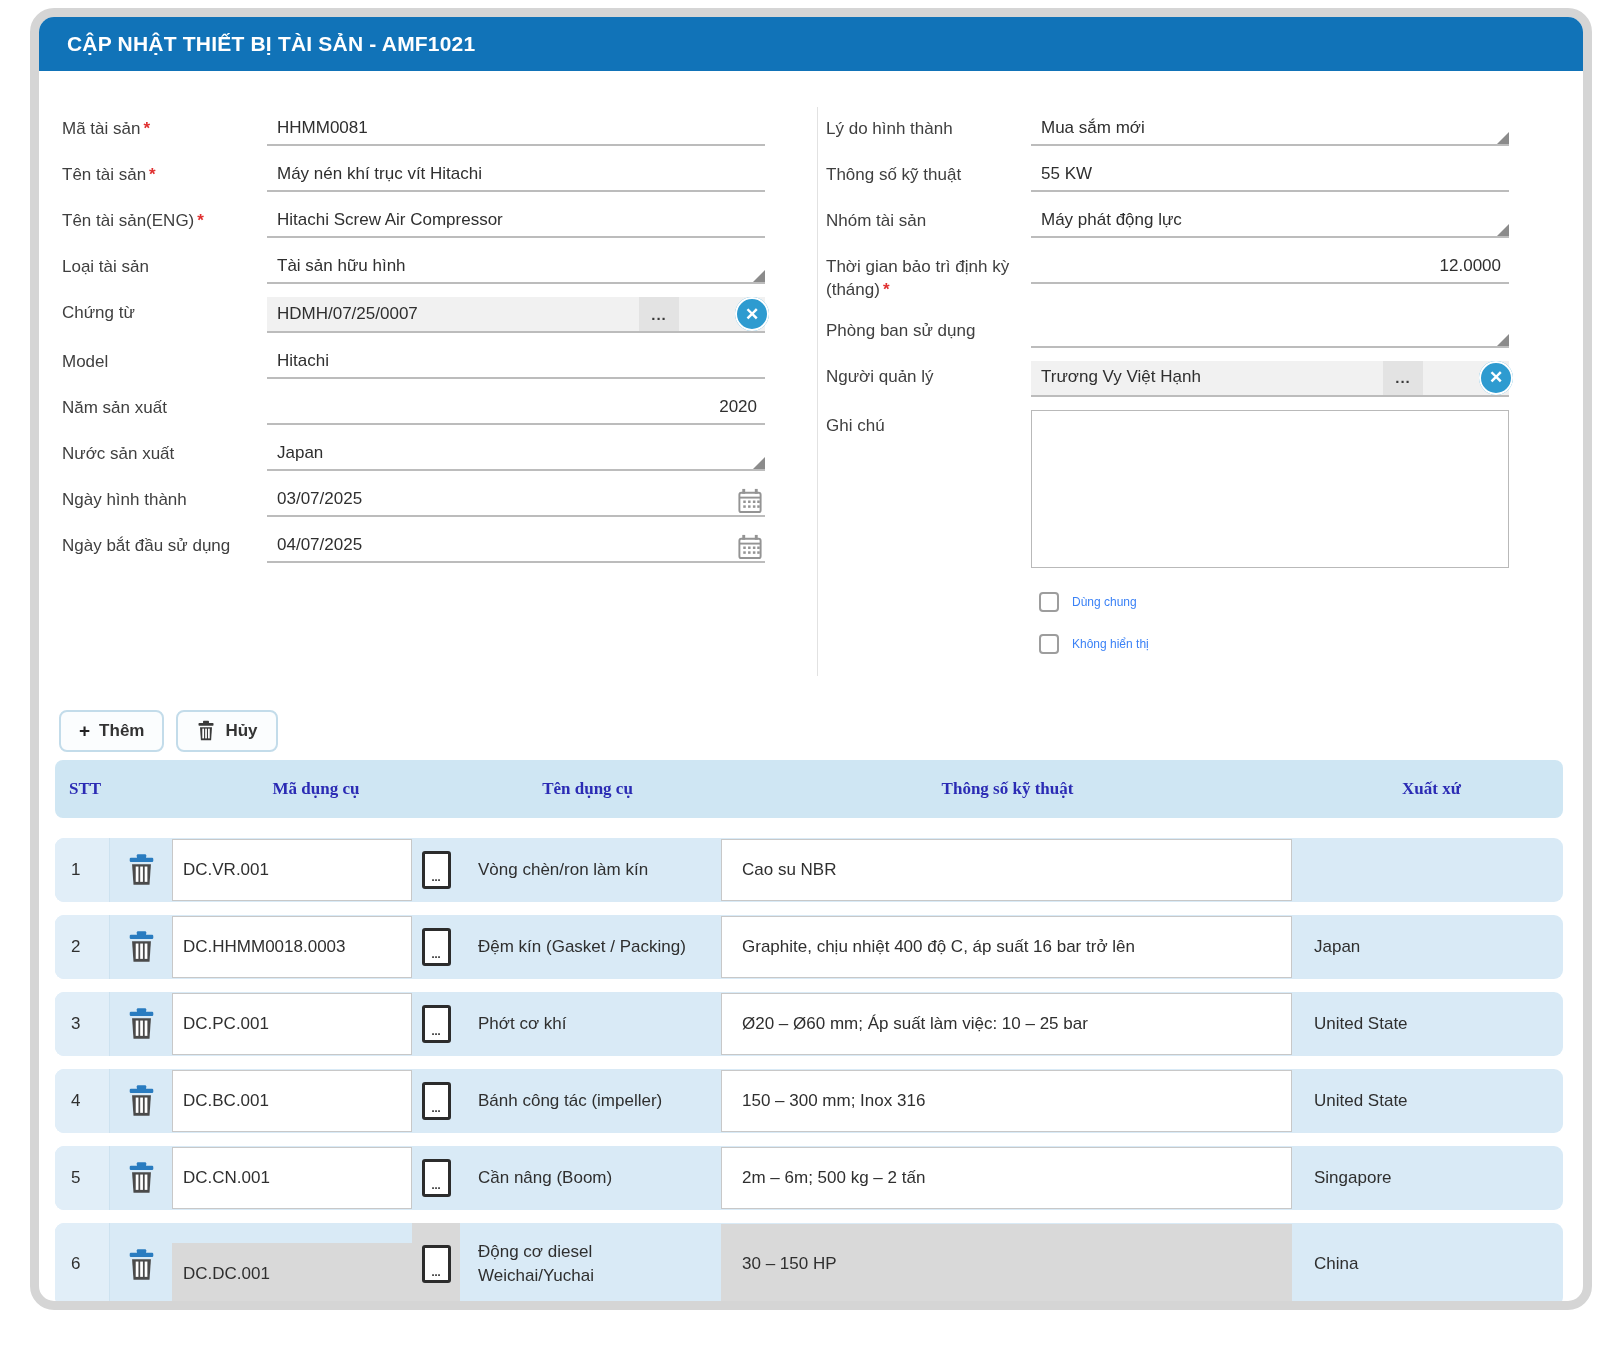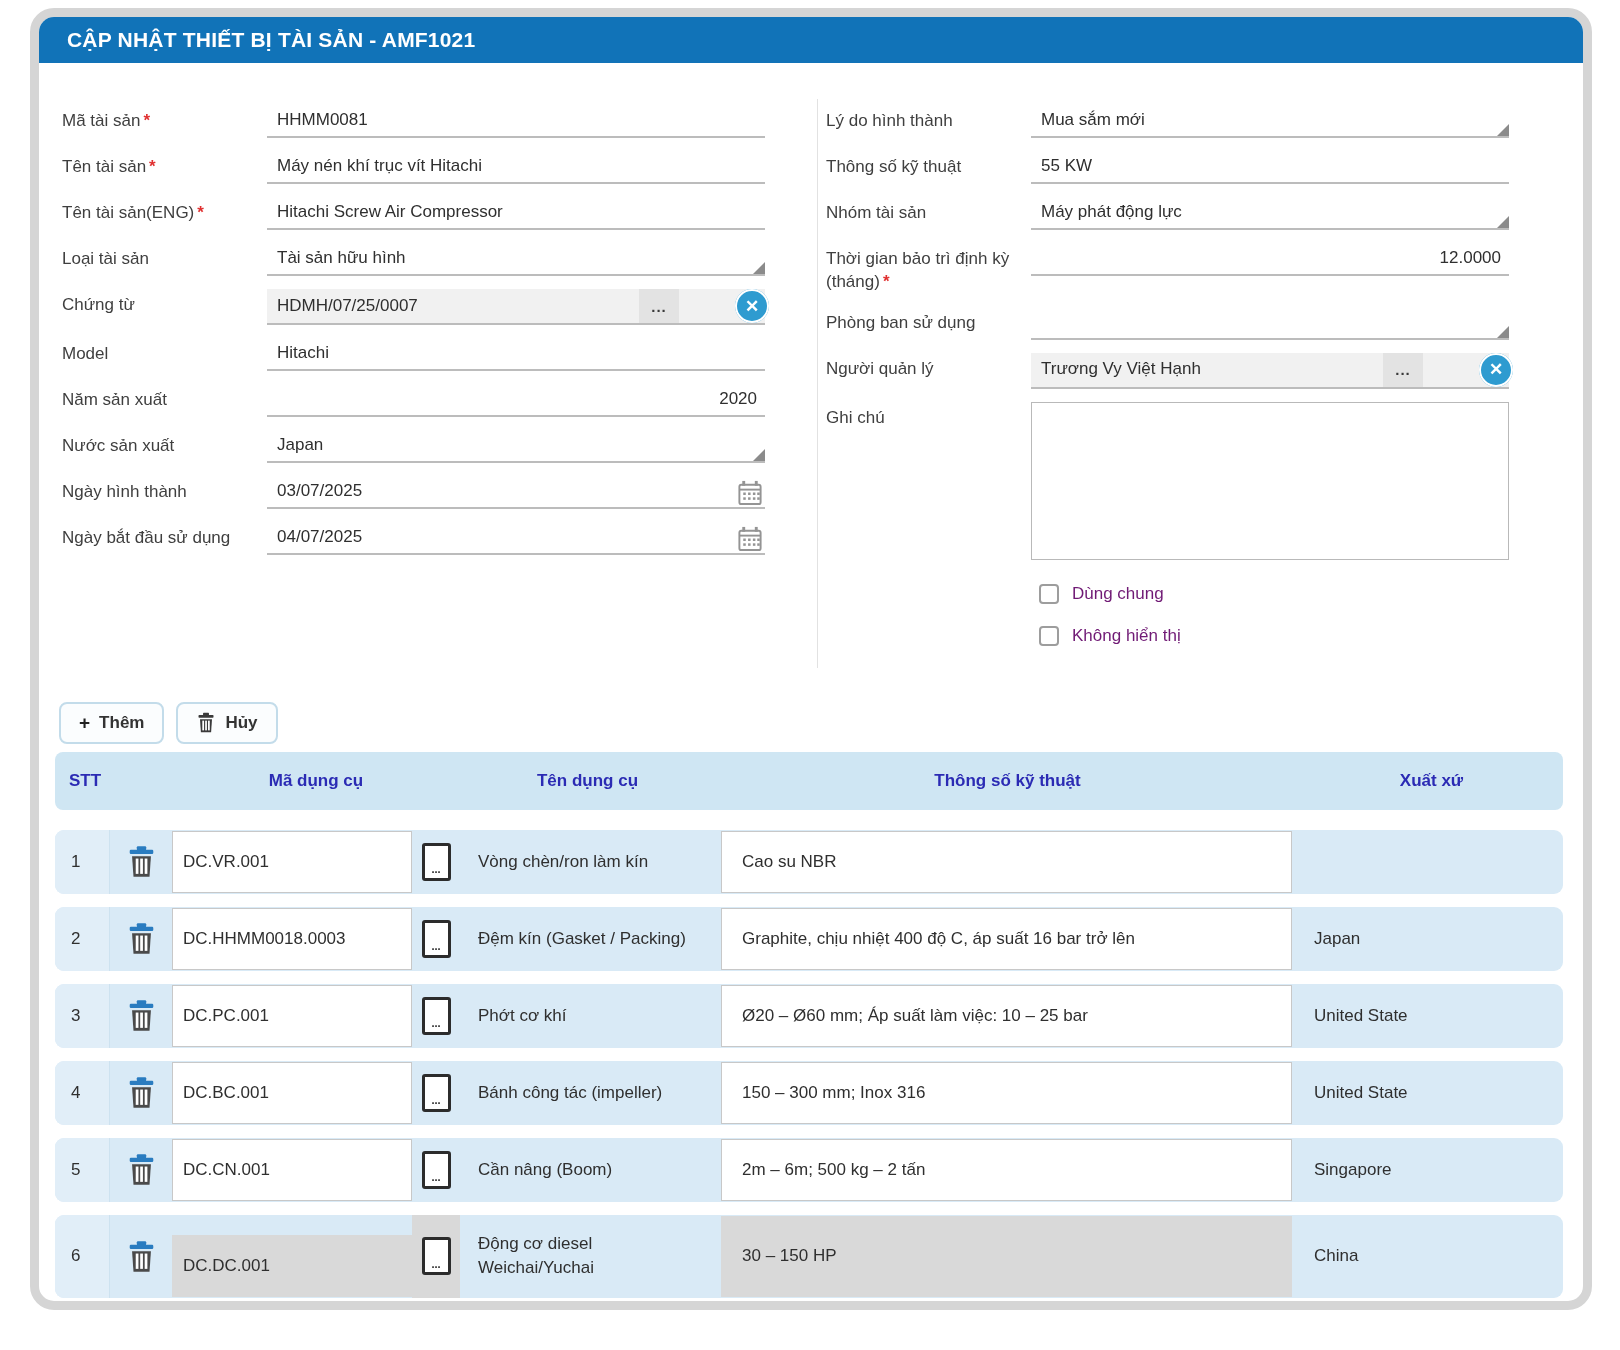--- a/index.html
+++ b/index.html
@@ -4,21 +4,21 @@
 <style>
   * { box-sizing: border-box; margin: 0; padding: 0; }
   html,body { width: 1620px; height: 1350px; background:#ffffff; font-family:"Liberation Sans", sans-serif; }
 
   .card {
     position:absolute; left:30px; top:8px; width:1562px; height:1302px;
     background:#ffffff; border:9px solid #d5d5d5; border-radius:24px;
     overflow:hidden;
   }
   .titlebar {
-    height:46px; background:#1173b8; display:flex; align-items:center;
+    height:54px; background:#1173b8; display:flex; align-items:center;
     padding-left:28px;
   }
   .titlebar .title { color:#ffffff; font-size:21px; font-weight:bold; letter-spacing:.2px; }
 
   
   .form-area { display:flex; padding:36px 0 0 5px; min-height:590px; }
   .col { }
   .col-left { width:773px; padding:6px 52px 0 18px; }
   .col-right { flex:1; border-left:1px solid #e2e2e2; padding:6px 74px 0 8px; }
 
@@ -45,35 +45,35 @@
   .fld.date { padding-right:40px; }
   .cal-icon { position:absolute; right:2px; top:3px; width:26px; height:27px; }
 
   .fld.notes-box { border:1px solid #b9b9b9; border-bottom:1px solid #b9b9b9; height:158px; background:#fff; }
   textarea.notes { width:100%; height:100%; border:none; outline:none; resize:none;
                    font-family:"Liberation Sans",sans-serif; font-size:17px; background:transparent; }
 
   .chk-row { display:flex; align-items:center; margin:0 0 22px 213px; }
   .chk-box { width:20px; height:20px; border:2px solid #9d9d9d; border-radius:4px; background:#fff;
              margin-right:13px; flex:0 0 20px; cursor:pointer; }
-  .chk-lbl { font-size:17px; color:#701a75; }
+  .chk-lbl { font-size:12px; color:#3b82f6; }
 
   
   .grid-toolbar { display:flex; gap:12px; padding:34px 0 8px 20px; }
   .tbtn { display:inline-flex; align-items:center; gap:9px; padding:8px 18px;
           background:#fbfdfe; border:2px solid #c3dcea; border-radius:8px;
           font-size:17px; font-weight:bold; color:#333; cursor:pointer; }
   .tbtn .plus { font-size:19px; font-weight:bold; color:#222; }
 
   
   .grid-wrap { padding:0 20px 0 16px; }
   .tgrid { display:grid; grid-template-columns:55px 62px 240px 48px 255px 585px 1fr; }
 
   .thead { background:#cfe6f3; border-radius:8px; min-height:58px; align-items:center;
-           margin-bottom:20px; }
+           margin-bottom:20px;font-family:Liberation Serif, serif; }
   .th { font-size:17px; font-weight:bold; color:#2b2bb4; text-align:center; }
   .th.stt { text-align:left; padding-left:14px; }
   .th.code { grid-column:3 / span 2; }
 
   .trow { background:#d9eaf6; border-radius:9px; min-height:60px; margin-bottom:13px;
           align-items:stretch; overflow:hidden; }
   .td { display:flex; align-items:center; font-size:17px; color:#2f2f2f; }
   .td.stt { background:#e1eef8; padding-left:16px; border-right:1px solid #cde2f0; }
   .td.trash { justify-content:center; }
   .td.codecell { background:#ffffff; border:1px solid #c8c8c8; margin:1px 0; padding:20px 10px; cursor:text; }

